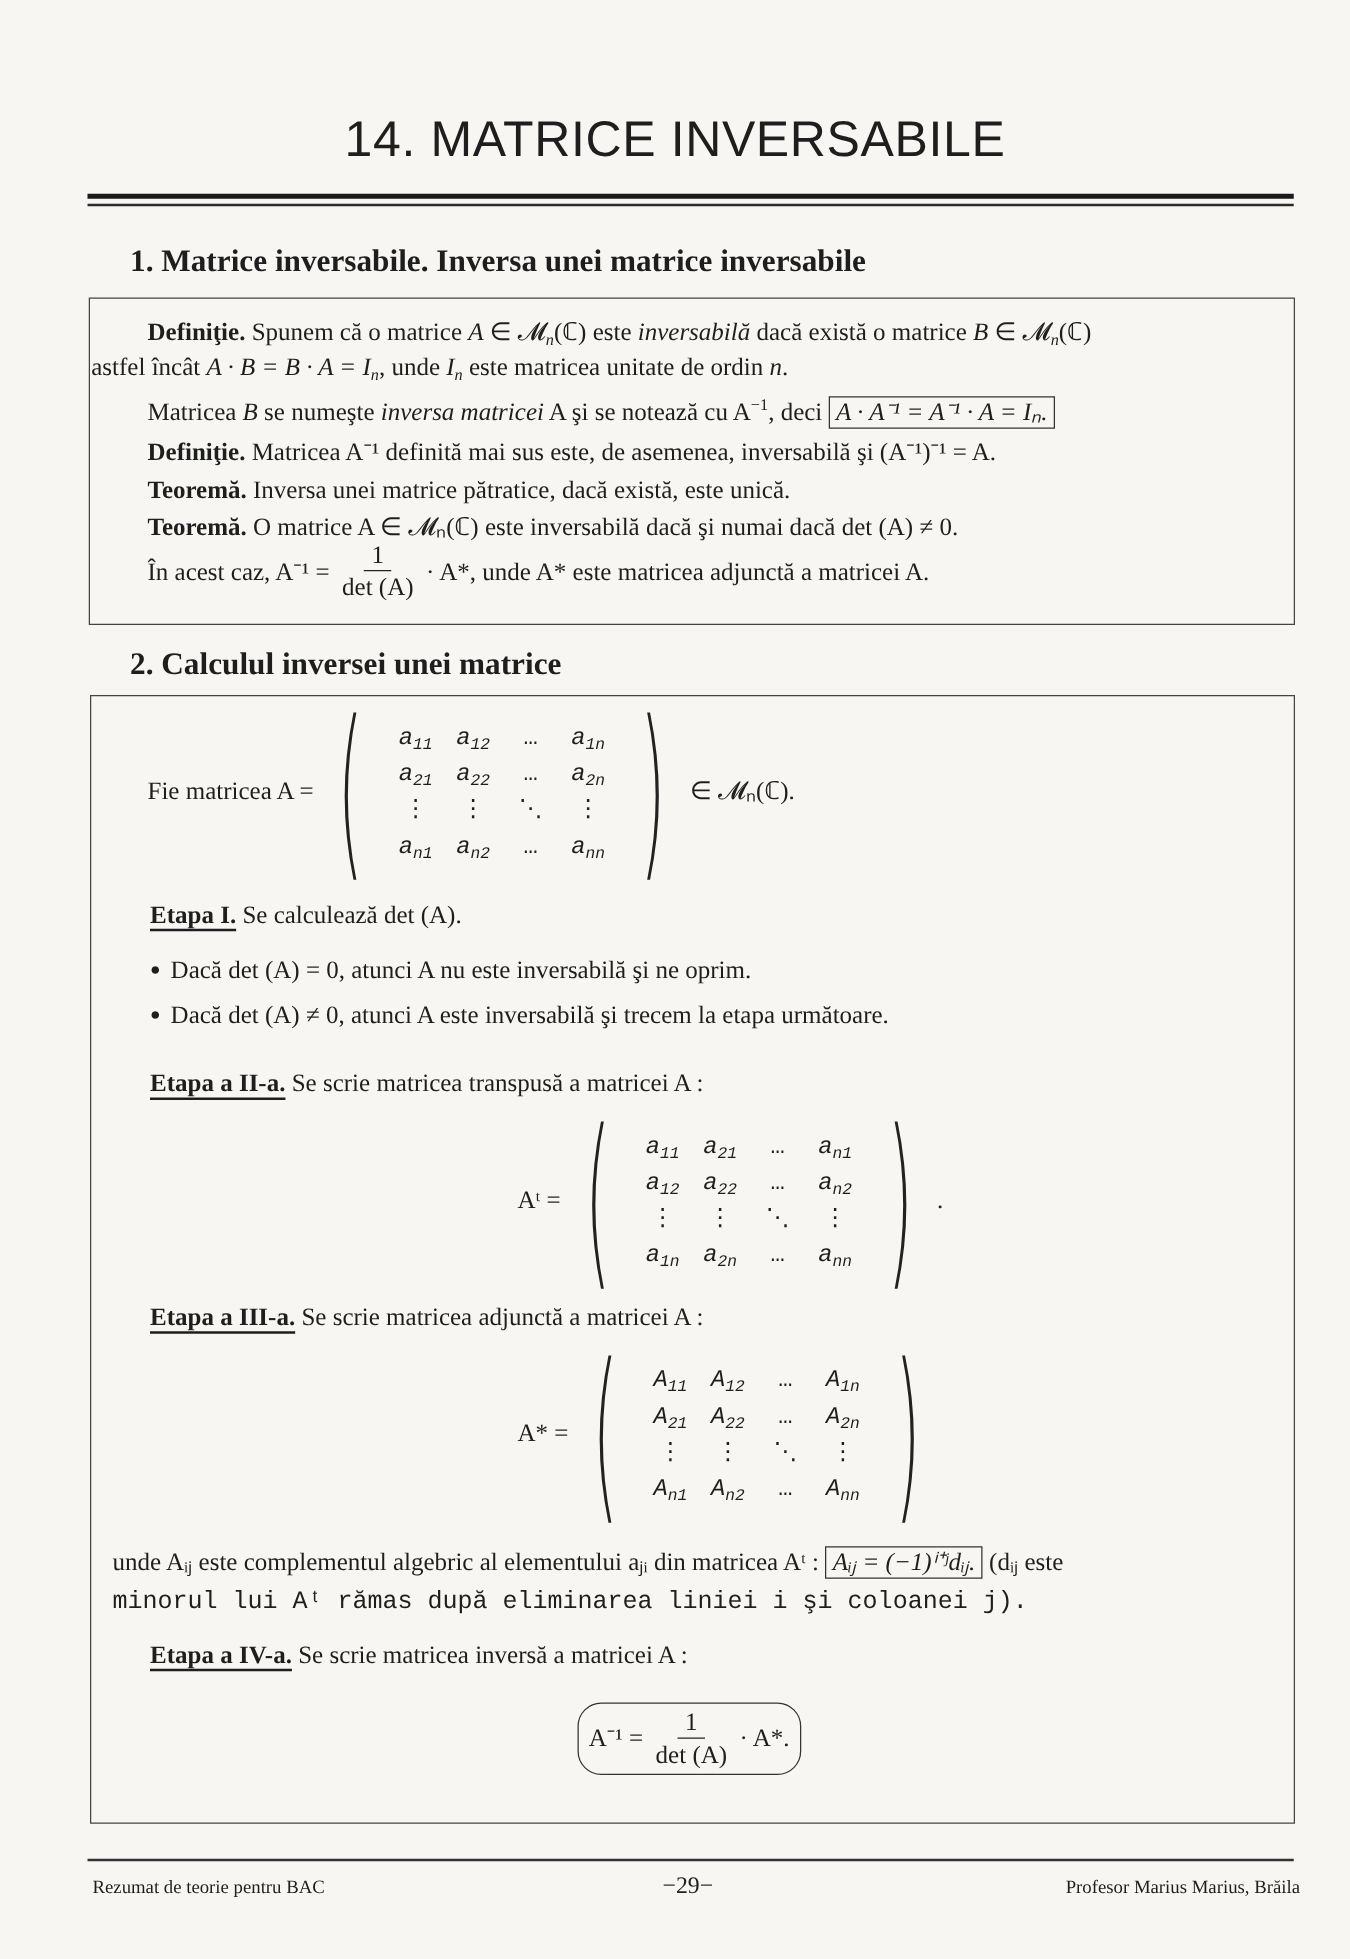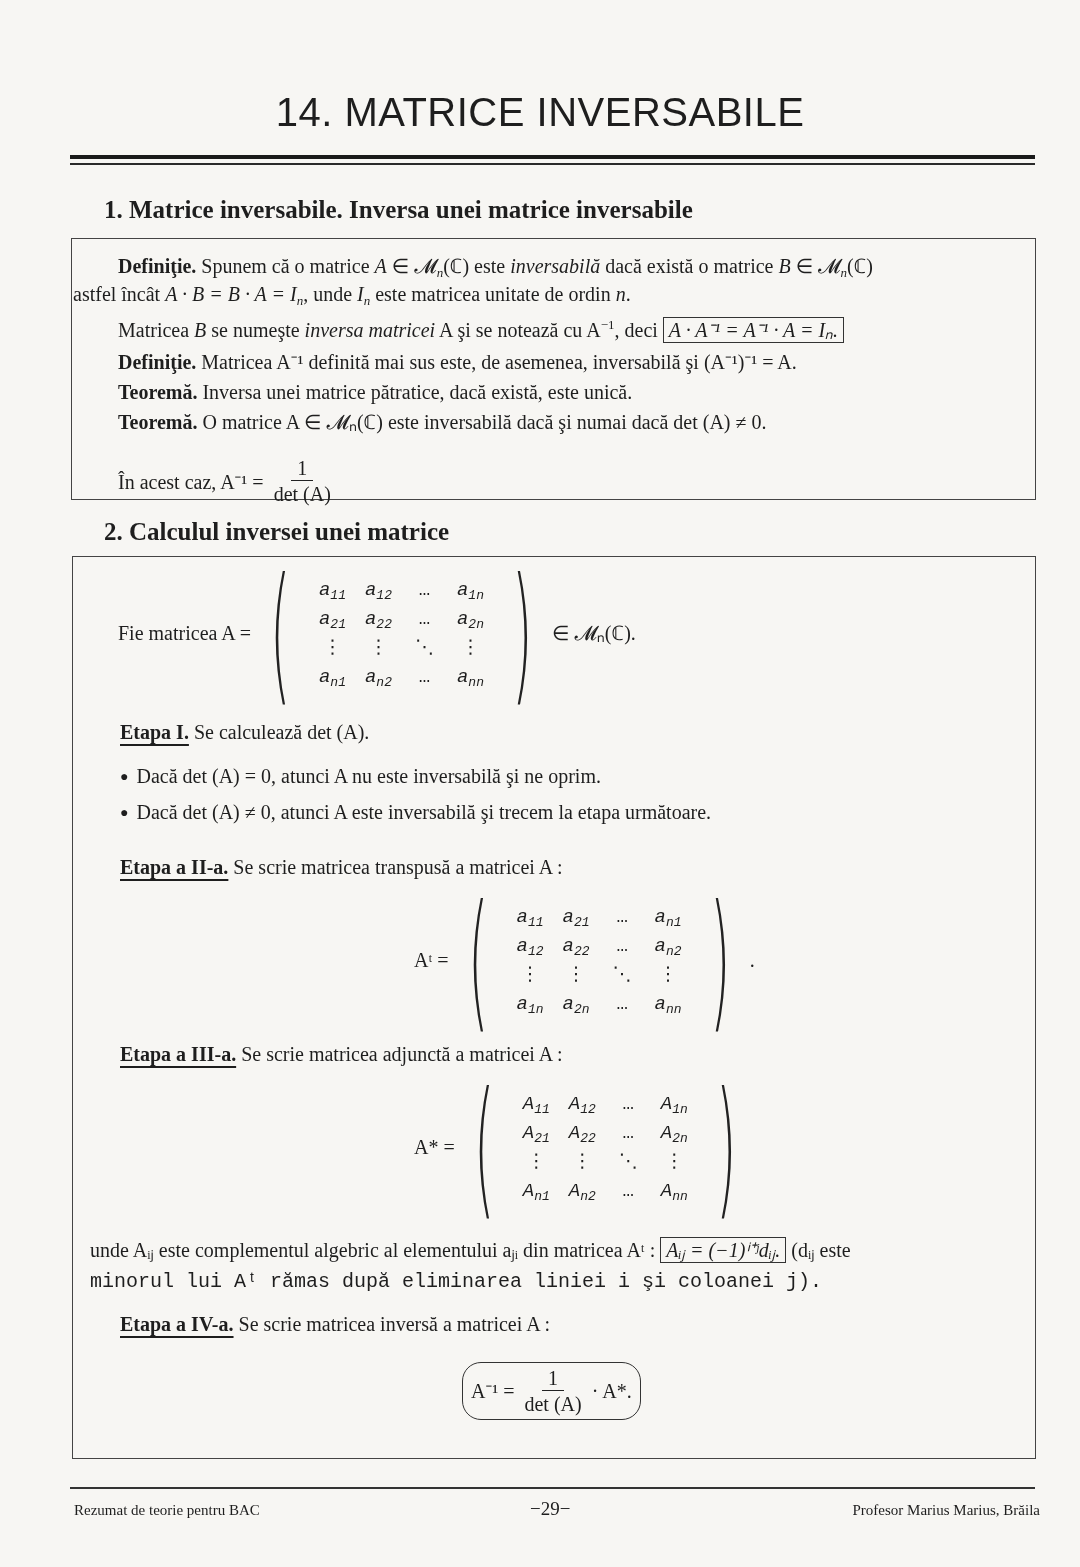--- a/index.html
+++ b/index.html
@@ -59,26 +59,27 @@
 </div>
 <div class="abs line" style="left:118px; top:348px;">
   <span class="lbl">Definiţie.</span><span> Matricea A⁻¹ definită mai sus este, de asemenea, inversabilă şi (A⁻¹)⁻¹ = A.</span>
 </div>
 <div class="abs line" style="left:118px; top:378px;">
   <span class="lbl">Teoremă.</span><span> Inversa unei matrice pătratice, dacă există, este unică.</span>
 </div>
 <div class="abs line" style="left:118px; top:408px;">
   <span class="lbl">Teoremă.</span><span> O matrice A ∈ 𝓜ₙ(ℂ) este inversabilă dacă şi numai dacă det (A) ≠ 0.</span>
 </div>
-<div class="abs line" style="left:118px; top:432px; display:flex; align-items:center;margin-top:24px;">
+<div class="abs line" style="left:118px; top:432px; display:flex; align-items:center;">
   <span>În acest caz, A⁻¹ =</span>
   <span class="frac">
       <span class="num">1</span>
       <span class="den">det (A)</span>
     </span>
+  <span>· A*, unde A* este matricea adjunctă a matricei A.</span>
 </div>
 
 <div class="abs sec" style="left:104px; top:518px;">2. Calculul inversei unei matrice</div>
 
 <div class="abs box" style="left:72px; top:556px; width:964px; height:903px;"></div>
 
 <div class="abs line" style="left:118px; top:568px; display:flex; align-items:center; height:130px;">
   <span>Fie matricea A =</span>
   <span class="matrix">
     <span class="paren">(</span>

